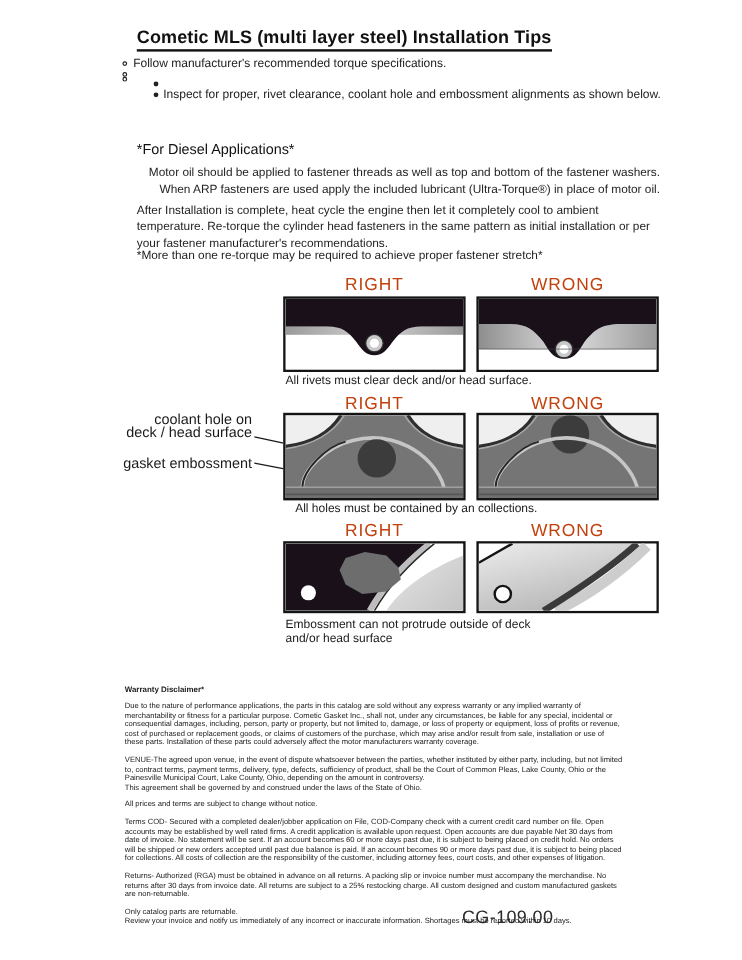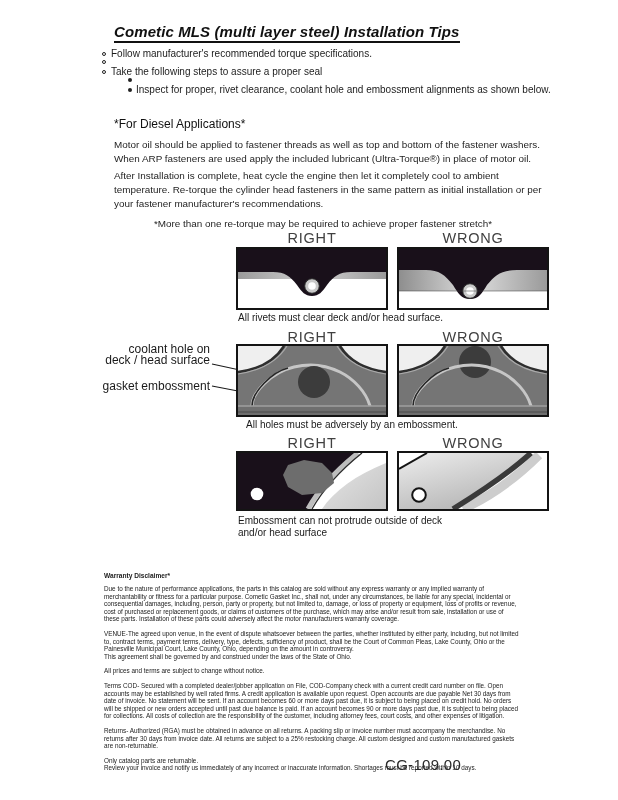--- a/index.html
+++ b/index.html
@@ -2,37 +2,37 @@
 <html><head>
 <meta charset="utf-8">
 <style>
   * { margin:0; padding:0; box-sizing:border-box; }
   html,body { width:618px; height:800px; background:#ffffff; }
   body { position:relative; font-family:"Liberation Sans", sans-serif; color:#1c1c1c; overflow:hidden; }
   .abs { position:absolute; }
 
   
   .title { left:114px; top:23px; font-size:15px; font-weight:bold; color:#111;
-           border-bottom:2px solid #111; padding-bottom:1px; letter-spacing:0.1px;font-style:italic; }
+           border-bottom:2px solid #111; padding-bottom:1px; letter-spacing:0.1px; }
   .bullets { left:102px; top:47px; font-size:10px; line-height:14px; }
   .bullet, .subbullet { display:flex; align-items:baseline; }
   .odot { width:4px; height:4px; border:1px solid #222; border-radius:50%;
           display:inline-block; margin-right:5px; flex:0 0 auto; position:relative; top:-1px; }
   .subbullet { margin-left:26px; }
   .fdot { width:4px; height:4px; background:#222; border-radius:50%;
           display:inline-block; margin-right:4px; flex:0 0 auto; position:relative; top:-1px; }
 
   .diesel-h { left:114px; top:117px; font-size:12px; font-weight:normal; color:#111; }
   .para { left:114px; width:436px; font-size:9.9px; line-height:14px; color:#1e1e1e; }
-  .p1 { top:138px; }
+  .p1 { top:138px;text-align:right; }
   .p2 { top:169px; }
-  .note { top:217px;margin-left:40px; }
+  .note { top:207px; }
 
   
-  .dhead { width:152px; text-align:center; font-size:14.5px; letter-spacing:0.8px; color:#404040; }
+  .dhead { width:152px; text-align:center; font-size:14.5px; letter-spacing:0.8px; color:#c2410c; }
   .dbox  { border:2px solid #141414; background:#fff; line-height:0; }
   .caption { font-size:10px; line-height:12px; color:#1a1a1a; white-space:pre-line; }
   .callout { width:112px; text-align:right; font-size:12px; line-height:10.5px;
              color:#1a1a1a; white-space:pre-line; }
 
   
   .legal { left:104px; top:572px; width:416px; }
   .legal-h { font-size:6.6px; font-weight:bold; margin-bottom:6px; }
   .legal p { font-size:6.35px; line-height:7.6px; margin-bottom:7px; white-space:pre-line; color:#222; }
   .pagecode { left:385px; top:756px; font-size:15px; color:#2a2a2a; letter-spacing:0.3px; }
@@ -45,21 +45,20 @@
 <div class="abs bullets">
   <div class="bullet">
     <span class="odot"></span>
     <span>Follow manufacturer's recommended torque specifications.</span>
   </div>
   <div class="bullet">
     <span class="odot"></span>
   </div>
   <div class="bullet">
     <span class="odot"></span>
-    <span>Take the following steps to assure a proper seal</span>
   </div>
   <div class="subbullet">
     <span class="fdot"></span>
   </div>
   <div class="subbullet">
     <span class="fdot"></span>
     <span>Inspect for proper, rivet clearance, coolant hole and embossment alignments as shown below.</span>
   </div>
 </div>
 
@@ -150,21 +149,21 @@
     <path d="M148,28 C121,24 107,13 99,0" fill="none" stroke="#aaaaaa" stroke-width="1.2"></path>
     <circle cx="76" cy="16" r="16" fill="#3c3c3c"></circle>
     <path d="M14,60 C14,46 34,26 56,21 C72,17 88,19 102,26 C116,33 128,46 132,60" fill="none" stroke="#c6c6c6" stroke-width="3" stroke-linecap="round"></path>
     <path d="M14,60 C14,46 34,26 50,22" fill="none" stroke="#262626" stroke-width="1.6"></path>
     <rect x="0" y="60" width="148" height="9" fill="#6f6f6f"></rect>
     <line x1="0" y1="60" x2="148" y2="60" stroke="#9f9f9f" stroke-width="1.3"></line>
     <line x1="0" y1="66" x2="148" y2="66" stroke="#565656" stroke-width="1.3"></line>
   </svg>
 </div>
 
-<div class="abs caption" style="left:246px; top:419px;">All holes must be adversely by an embossment.</div>
+<div class="abs caption" style="left:246px; top:419px;">All holes must be contained by an collections.</div>
 
 <div class="abs dhead" style="left:236px; top:435px;">RIGHT</div>
 <div class="abs dhead" style="left:397px; top:435px;">WRONG</div>
 
 <div class="abs dbox" style="left:236px; top:451px;">
   <svg width="148" height="56" viewBox="0 0 148 56">
     <rect width="148" height="56" fill="#ffffff"></rect>
     <defs>
       <linearGradient id="g3a" x1="0" y1="0" x2="1" y2="1">
         <stop offset="0" stop-color="#e9e9e9"></stop>

